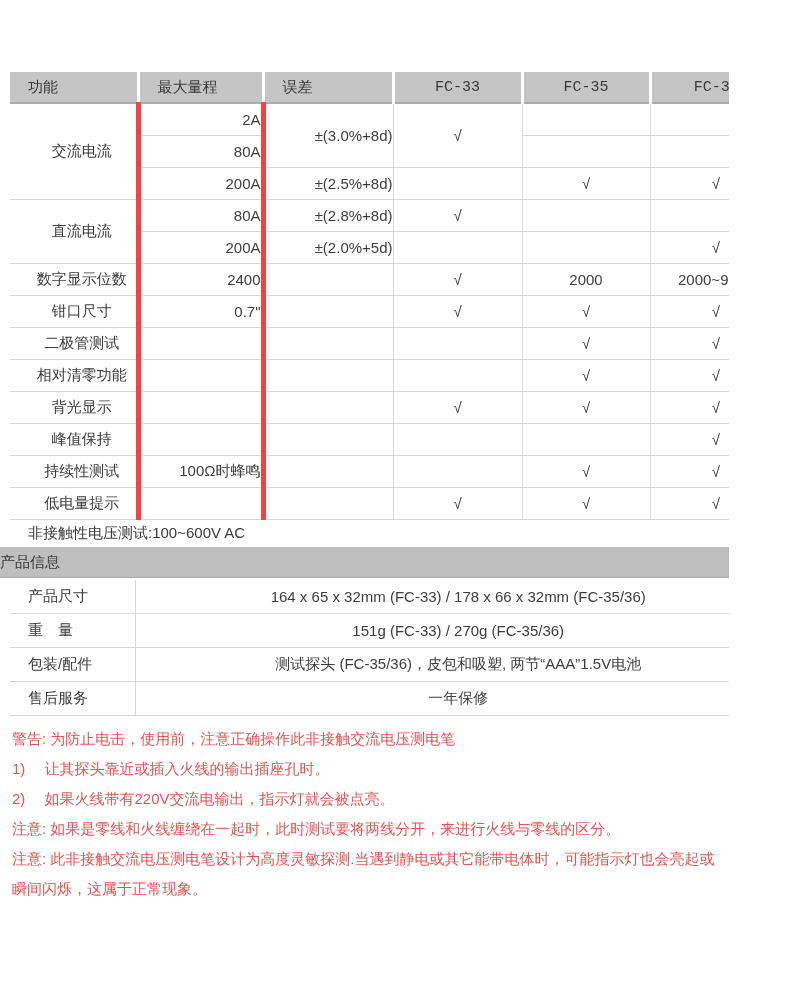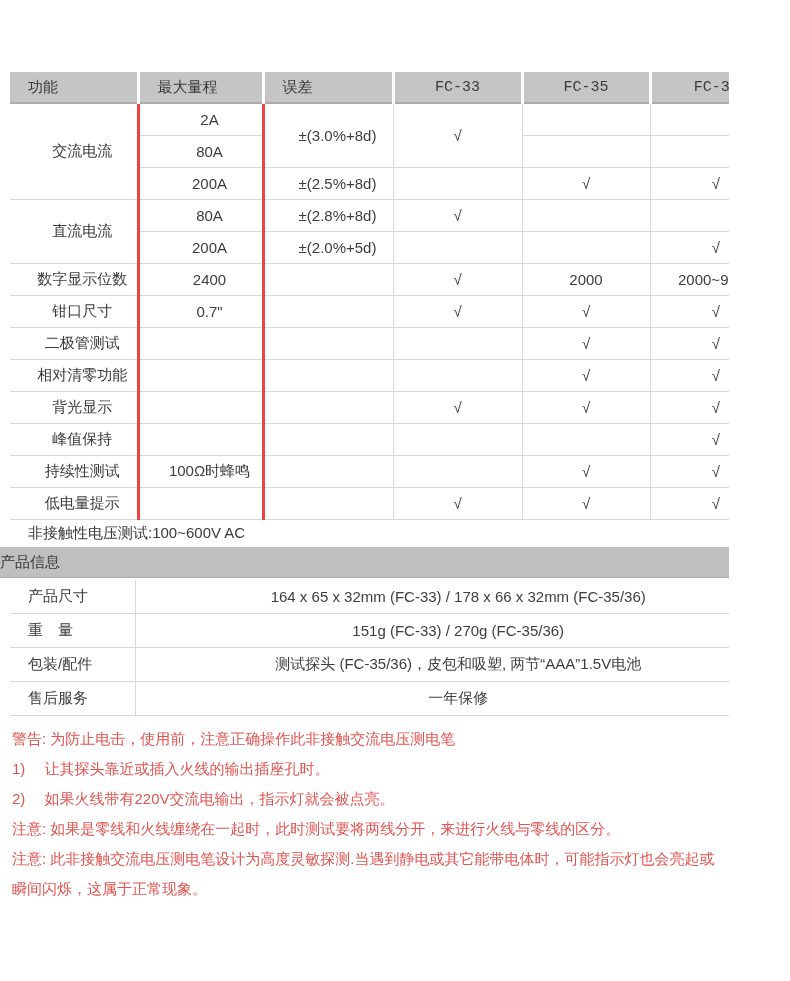--- a/index.html
+++ b/index.html
@@ -34,21 +34,21 @@
   table.spec th + th { border-left: 3px solid #ffffff; font-family: Liberation Mono, monospace; }
 
   table.spec td {
     height: 31px;
     padding: 0;
     border-top: 1px solid #d8d8d8;
     vertical-align: middle;
   }
   table.spec tbody tr.first > td { border-top: none; }
   table.spec td.c1 { text-align: center; padding-left: 18px; color: #3a3a3a; }
-  table.spec td.c2, table.spec td.cl { text-align: center; padding-left: 18px; border-left: 3px solid #ef4444; }
+  table.spec td.c2, table.spec td.cl { text-align: right; padding-left: 18px; border-left: 5px solid #ef4444; }
   table.spec td.cc { text-align: center; border-left: 1px solid #d8d8d8; }
   table.spec tr.ncv td {
     height: 27px;
     text-align: left;
     padding-left: 18px;
     border-left: none;
     color: #3a3a3a;
   }
 
   

